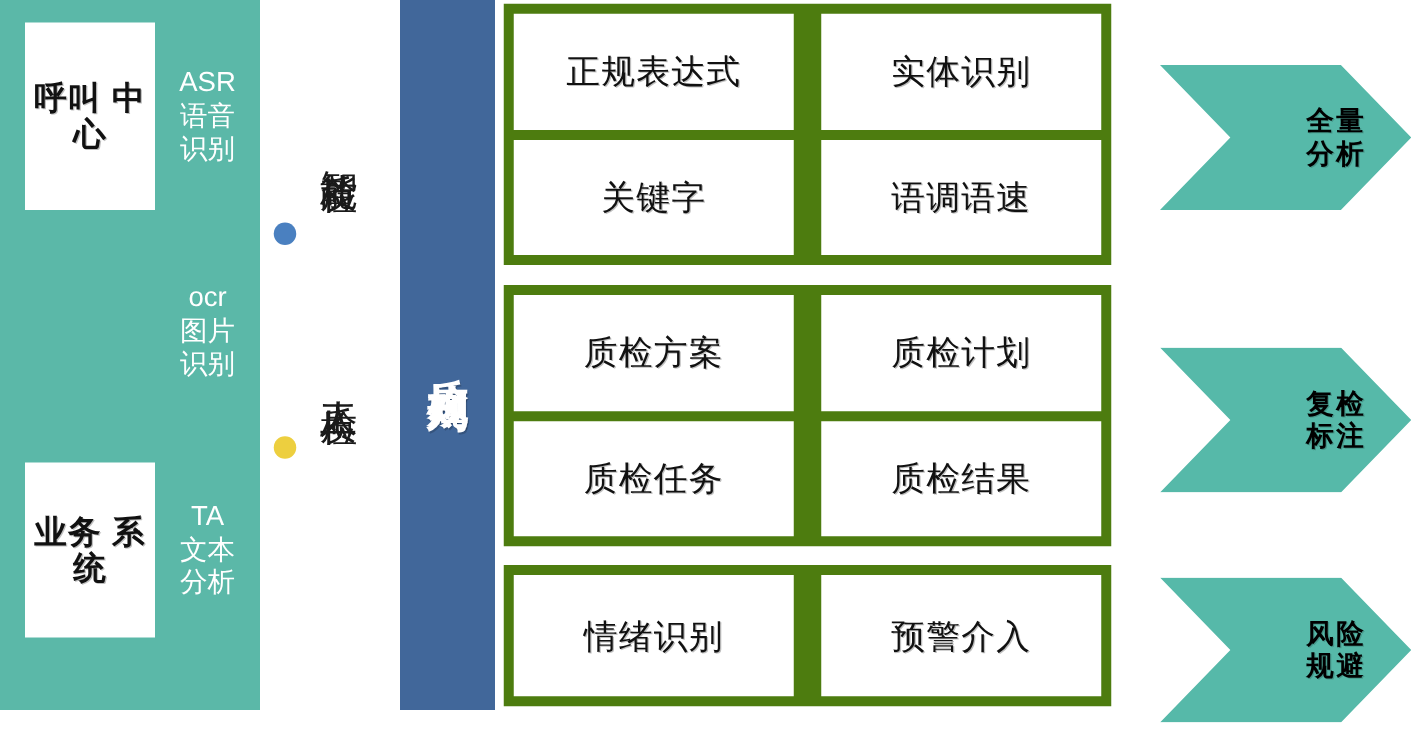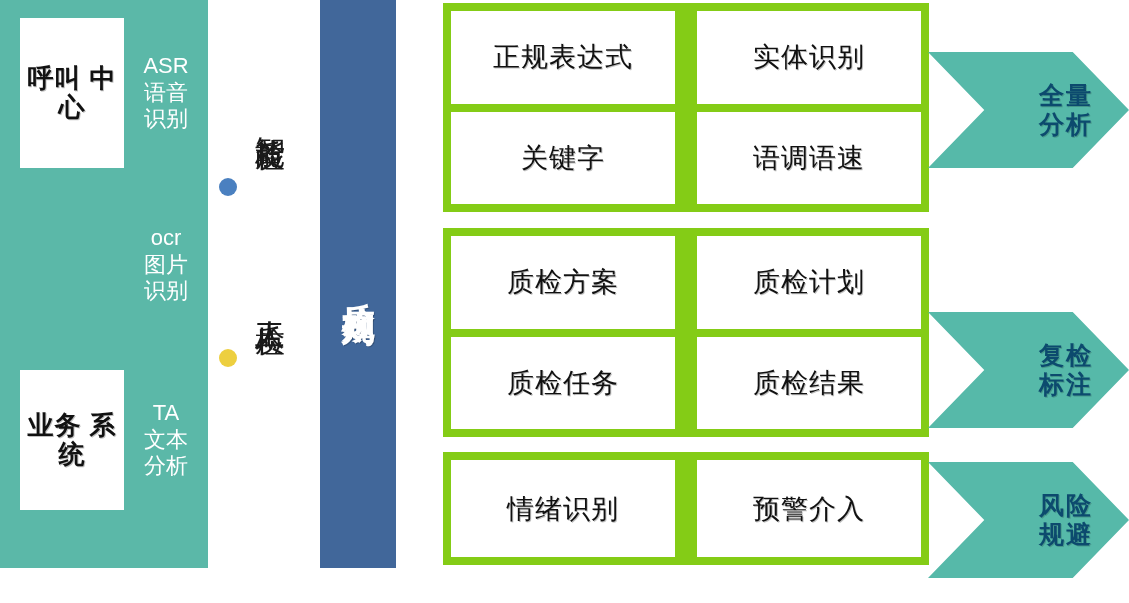--- a/index.html
+++ b/index.html
@@ -63,24 +63,23 @@
     text-orientation:upright;
     color:#ffffff;font-size:33px;font-weight:bold;
     letter-spacing:4px;line-height:1.1;
     text-shadow:1px 1px 0 rgba(0,0,0,0.18);
     white-space:nowrap;
   }
 
   
   .group{
     position:absolute;left:403px;width:486px;
-    background:#84cc16;
+    background:#4d7c0f;
     box-sizing:border-box;
     padding:8px;
-    margin-left:40px;
   }
   .g1{top:3px;height:209px;}
   .g2{top:228px;height:209px;}
   .g3{top:452px;height:113px;}
 
   .grid{
     display:grid;grid-template-columns:1fr 1fr;
     grid-auto-rows:1fr;
     gap:8px 22px;
     width:100%;height:100%;
@@ -94,28 +93,28 @@
 
   
   .chev{
     position:absolute;width:201px;height:116px;
     background:#56b9a9;
     -webkit-clip-path:polygon(0 0, 72% 0, 100% 50%, 72% 100%, 0 100%, 28% 50%);
     clip-path:polygon(0 0, 72% 0, 100% 50%, 72% 100%, 0 100%, 28% 50%);
     display:flex;align-items:center;justify-content:flex-end;
   }
   .chev .chev-text{
-    color:#0c4a6e;font-size:25px;font-weight:bold;
+    color:#000000;font-size:22px;font-weight:bold;
     line-height:1.16;letter-spacing:2px;text-align:center;
     margin-right:36px;
     text-shadow:1px 1px 0 rgba(0,0,0,0.18);
   }
   .chev .chev-text span{display:block;}
   .c1{left:928px;top:52px;}
-  .c2{left:928px;top:278px;margin-top:34px;}
+  .c2{left:928px;top:278px;}
   .c3{left:928px;top:462px;align-items:center;}
 </style>
 </head>
 <body>
 
 <div id="stage">
 
   <div class="teal-panel">
 
     <div class="src-box row1">

